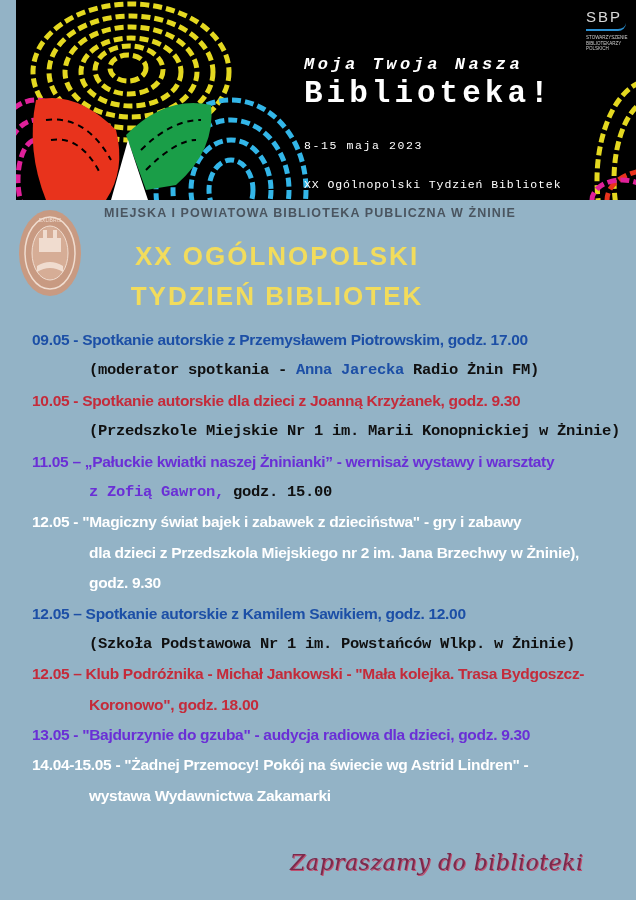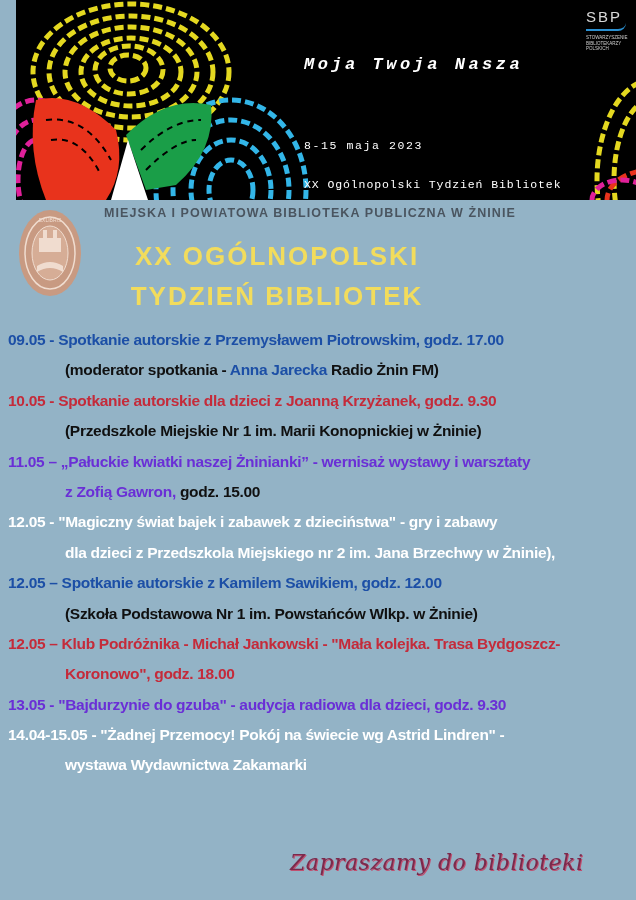--- a/index.html
+++ b/index.html
@@ -16,27 +16,27 @@
   .b-title2 { position:absolute; left:288px; top:76px; color:#fff; font-family:"Liberation Mono", monospace; font-weight:bold; font-size:31px; letter-spacing:4px; }
   .b-date { position:absolute; left:288px; top:139px; color:#fff; font-family:"Liberation Mono", monospace; font-size:11.5px; letter-spacing:1.6px; }
   .b-sub { position:absolute; left:288px; top:156px; color:#fff; font-family:"Liberation Mono", monospace; font-size:11.5px; letter-spacing:0.9px;margin-top:22px; }
 
   .seal { position:absolute; left:17px; top:208px; width:66px; height:90px; }
   .inst { position:absolute; left:104px; top:206px; color:#4a5560; font-size:12.5px; font-weight:bold; letter-spacing:1.1px;text-align:center; }
   .h1 { position:absolute; left:0; width:514px; text-align:center; color:#f2dc5c; font-size:26px; font-weight:bold; letter-spacing:2px; padding-left:40px; }
   .h1.l1 { top:241px; }
   .h1.l2 { top:281px; }
 
-  .events { position:absolute; left:8px; top:325px; right:0; }
+  .events { position:absolute; left:32px; top:325px; right:0; }
   .line { height:30.4px; font-size:15.5px; font-weight:bold; white-space:nowrap; line-height:30px; letter-spacing:-0.3px; }
   .indent { padding-left:57px; }
   .blue { color:#1c4fa6; }
   .red { color:#c42b3a; }
   .purple { color:#6a2fd6; }
-  .black { color:#101010; }
+  .black { color:#101010;font-family:Liberation Mono, monospace; }
   .white { color:#ffffff; }
 
   .closing { position:absolute; left:290px; top:838px; color:#7a2a4c; font-family:"DejaVu Serif", serif; font-style:italic; font-size:22px; text-shadow:1px 1px 0 #c05070; letter-spacing:0.5px;margin-top:12px; }
 </style>
 </head>
 <body>
 
 <div class="banner">
   <svg class="art" width="300" height="200" viewBox="0 0 300 200">
     <g fill="none" stroke-width="5" stroke-dasharray="9 4">
@@ -81,20 +81,21 @@
   <div class="sbp">
     <div class="sbp-mark">SBP</div>
     <span class="sbp-line"></span>
     <div class="sbp-sub">
       <div>Stowarzyszenie</div>
       <div>Bibliotekarzy</div>
       <div>Polskich</div>
     </div>
   </div>
   <div class="b-title1">Moja Twoja Nasza</div>
+  <div class="b-title2">Biblioteka!</div>
   <div class="b-date">8-15 maja 2023</div>
   <div class="b-sub">XX Ogólnopolski Tydzień Bibliotek</div>
 </div>
 
 <svg class="seal" viewBox="0 0 66 90">
   <ellipse cx="33" cy="45" rx="31" ry="43" fill="#c89a82"></ellipse>
   <ellipse cx="33" cy="45" rx="25" ry="36" fill="none" stroke="#f0dccf" stroke-width="1.5"></ellipse>
   <ellipse cx="33" cy="45" rx="18" ry="27" fill="#d6ad96" stroke="#f0dccf" stroke-width="1"></ellipse>
   <rect x="22" y="30" width="22" height="14" fill="#f0dccf"></rect>
   <rect x="26" y="22" width="4" height="10" fill="#f0dccf"></rect>
@@ -112,20 +113,21 @@
   <div class="line indent black"><span>(moderator spotkania - </span><span class="blue">Anna Jarecka</span><span> Radio Żnin FM)</span></div>
 
   <div class="line red">10.05 - Spotkanie autorskie dla dzieci z Joanną Krzyżanek, godz. 9.30</div>
   <div class="line indent black">(Przedszkole Miejskie Nr 1 im. Marii Konopnickiej w Żninie)</div>
 
   <div class="line purple">11.05 – „Pałuckie kwiatki naszej Żninianki” - wernisaż wystawy i warsztaty</div>
   <div class="line indent black"><span class="purple">z Zofią Gawron,</span><span> godz. 15.00</span></div>
 
   <div class="line white">12.05 - "Magiczny świat bajek i zabawek z dzieciństwa" - gry i zabawy</div>
   <div class="line indent white">dla dzieci z Przedszkola Miejskiego nr 2 im. Jana Brzechwy w Żninie),</div>
+  <div class="line indent white">godz. 9.30</div>
 
   <div class="line blue">12.05 – Spotkanie autorskie  z Kamilem Sawikiem, godz. 12.00</div>
   <div class="line indent black">(Szkoła Podstawowa Nr 1 im. Powstańców Wlkp. w Żninie)</div>
 
   <div class="line red">12.05 –  Klub Podróżnika - Michał Jankowski - "Mała kolejka. Trasa Bydgoszcz-</div>
   <div class="line indent red">Koronowo",  godz. 18.00</div>
 
   <div class="line purple">13.05 - "Bajdurzynie do gzuba" - audycja radiowa dla dzieci, godz. 9.30</div>
 
   <div class="line white">14.04-15.05 - "Żadnej Przemocy! Pokój na świecie wg Astrid Lindren" -</div>

